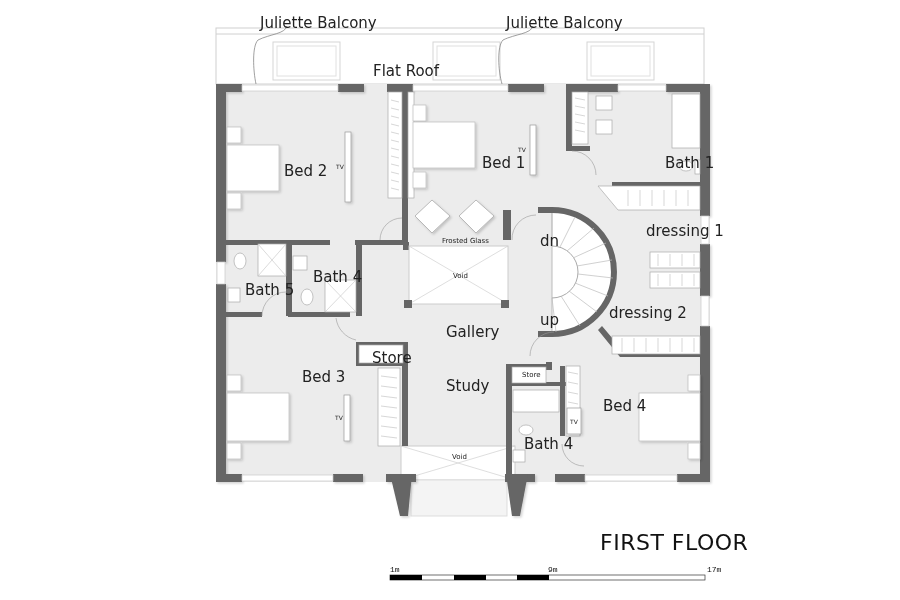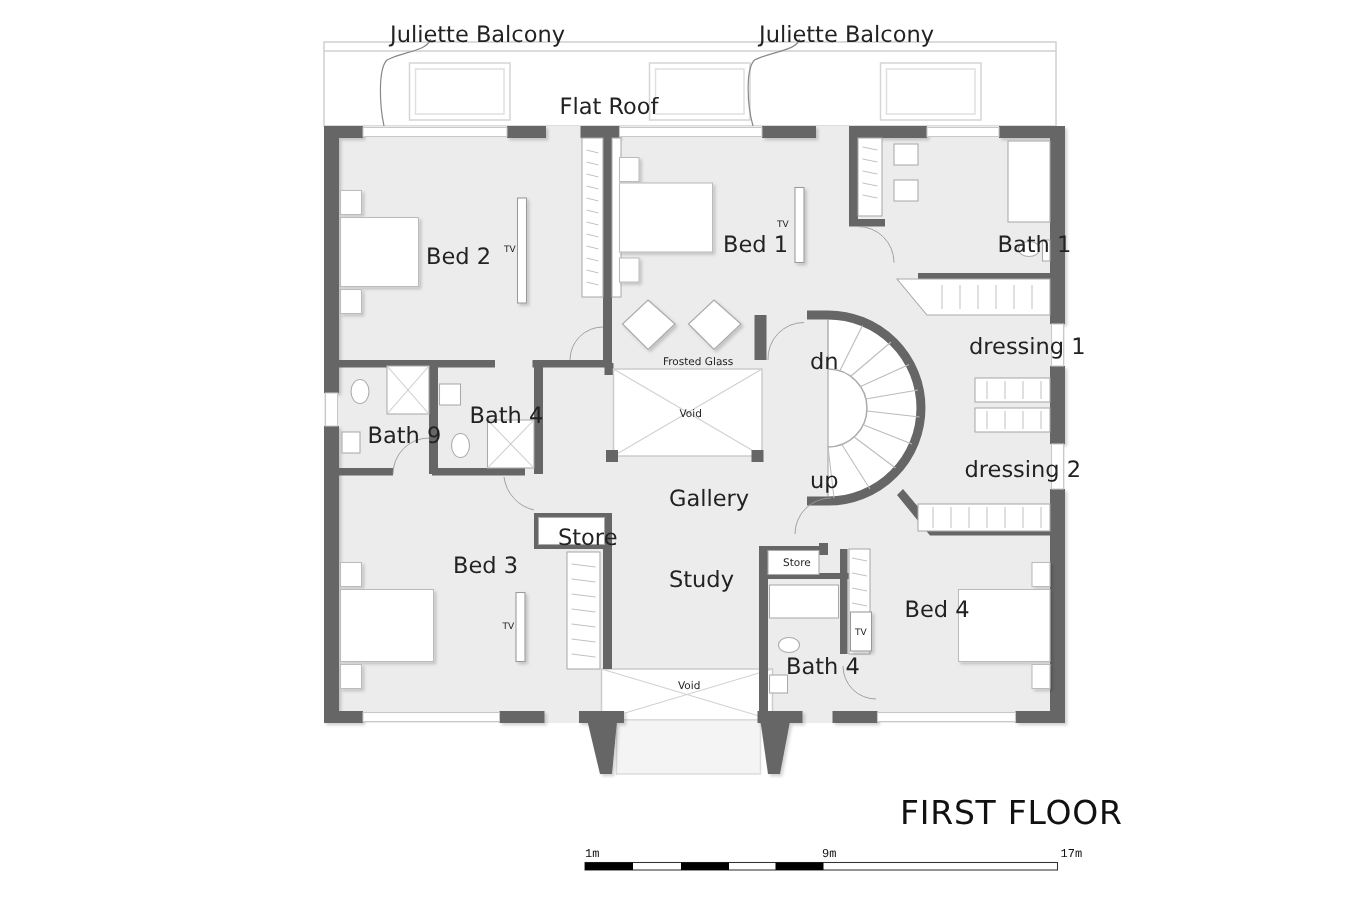--- a/index.html
+++ b/index.html
@@ -237,27 +237,27 @@
 <div class="lbl" style="left:260px;top:14px;">Juliette Balcony</div>
 <div class="lbl" style="left:506px;top:14px;">Juliette Balcony</div>
 <div class="lbl" style="left:373px;top:62px;">Flat Roof</div>
 
 <div class="lbl" style="left:284px;top:162px;">Bed 2</div>
 <div class="lbl tv" style="left:336px;top:163px;">TV</div>
 <div class="lbl" style="left:482px;top:154px;">Bed 1</div>
 <div class="lbl tv" style="left:518px;top:146px;">TV</div>
 <div class="lbl" style="left:635px;top:154px;padding-left:30px;">Bath 1</div>
 <div class="lbl" style="left:646px;top:222px;">dressing 1</div>
-<div class="lbl" style="left:643px;top:304px;">dressing 2</div>
+<div class="lbl" style="left:609px;top:304px;">dressing 2</div>
 <div class="lbl small" style="left:442px;top:237px;">Frosted Glass</div>
 <div class="lbl small" style="left:453px;top:272px;">Void</div>
 <div class="lbl" style="left:540px;top:232px;">dn</div>
 <div class="lbl" style="left:540px;top:311px;text-align:center;">up</div>
 <div class="lbl" style="left:313px;top:268px;">Bath 4</div>
-<div class="lbl" style="left:245px;top:281px;">Bath 9</div>
+<div class="lbl" style="left:245px;top:281px;">Bath 5</div>
 <div class="lbl" style="left:446px;top:323px;">Gallery</div>
 <div class="lbl" style="left:372px;top:349px;">Store</div>
 <div class="lbl" style="left:302px;top:368px;">Bed 3</div>
 <div class="lbl tv" style="left:335px;top:414px;">TV</div>
 <div class="lbl" style="left:446px;top:377px;">Study</div>
 <div class="lbl small" style="left:522px;top:371px;">Store</div>
 <div class="lbl tv" style="left:570px;top:418px;">TV</div>
 <div class="lbl" style="left:524px;top:435px;">Bath 4</div>
 <div class="lbl" style="left:603px;top:397px;">Bed 4</div>
 <div class="lbl small" style="left:452px;top:453px;">Void</div>

